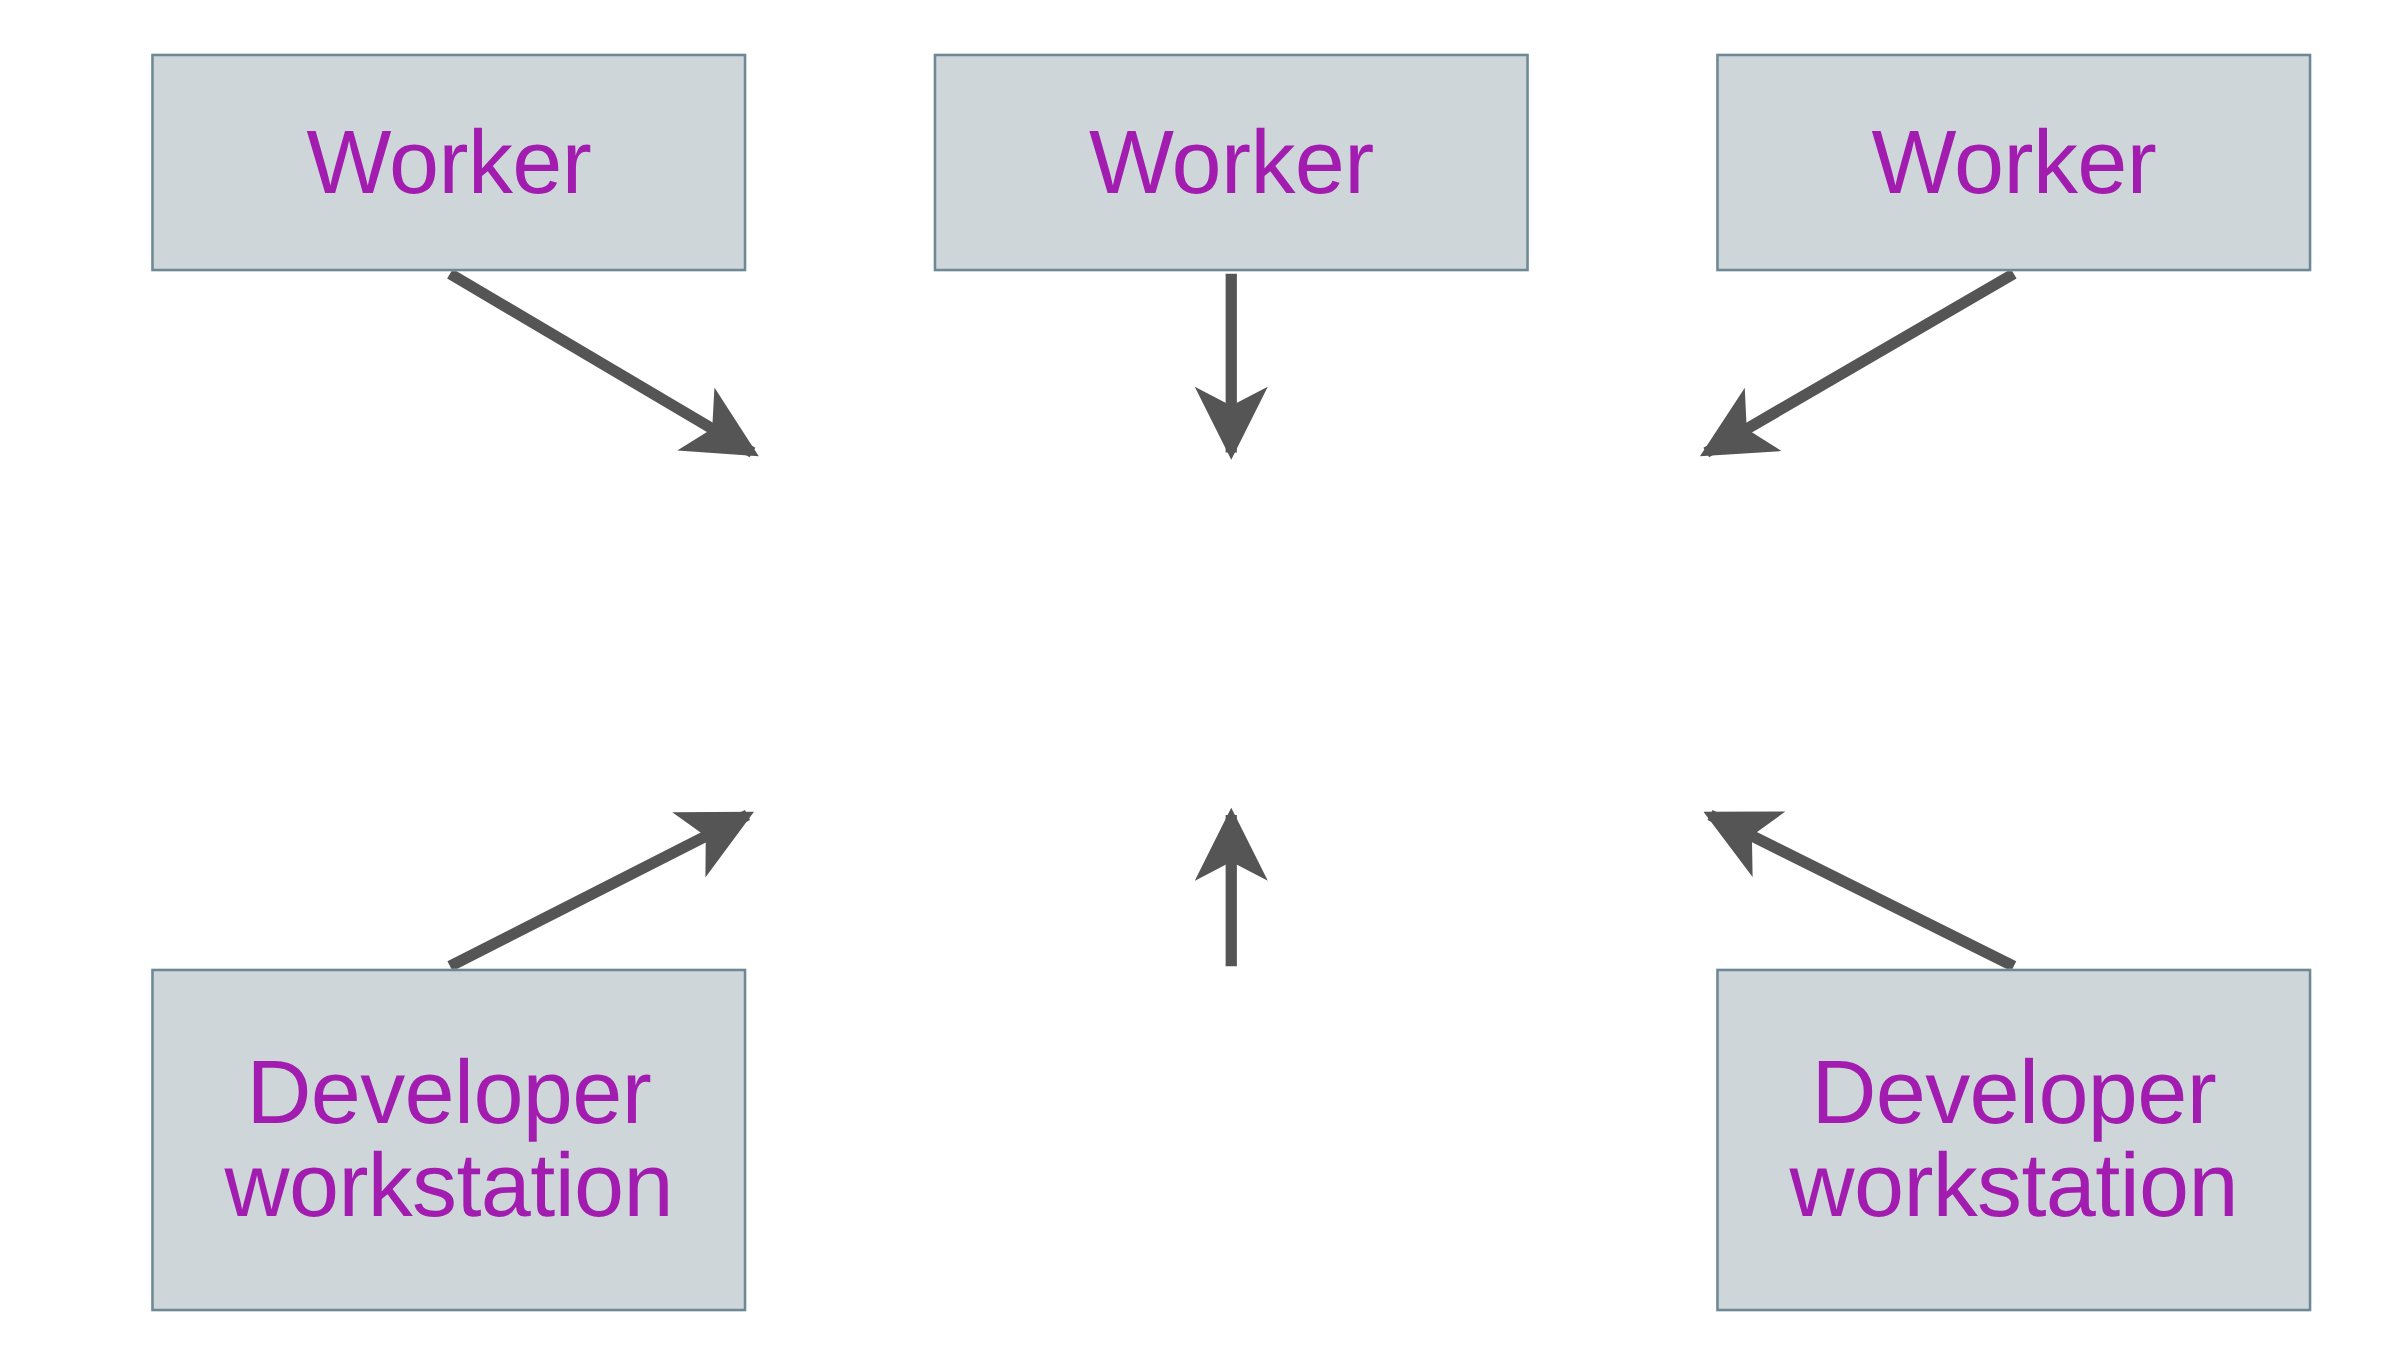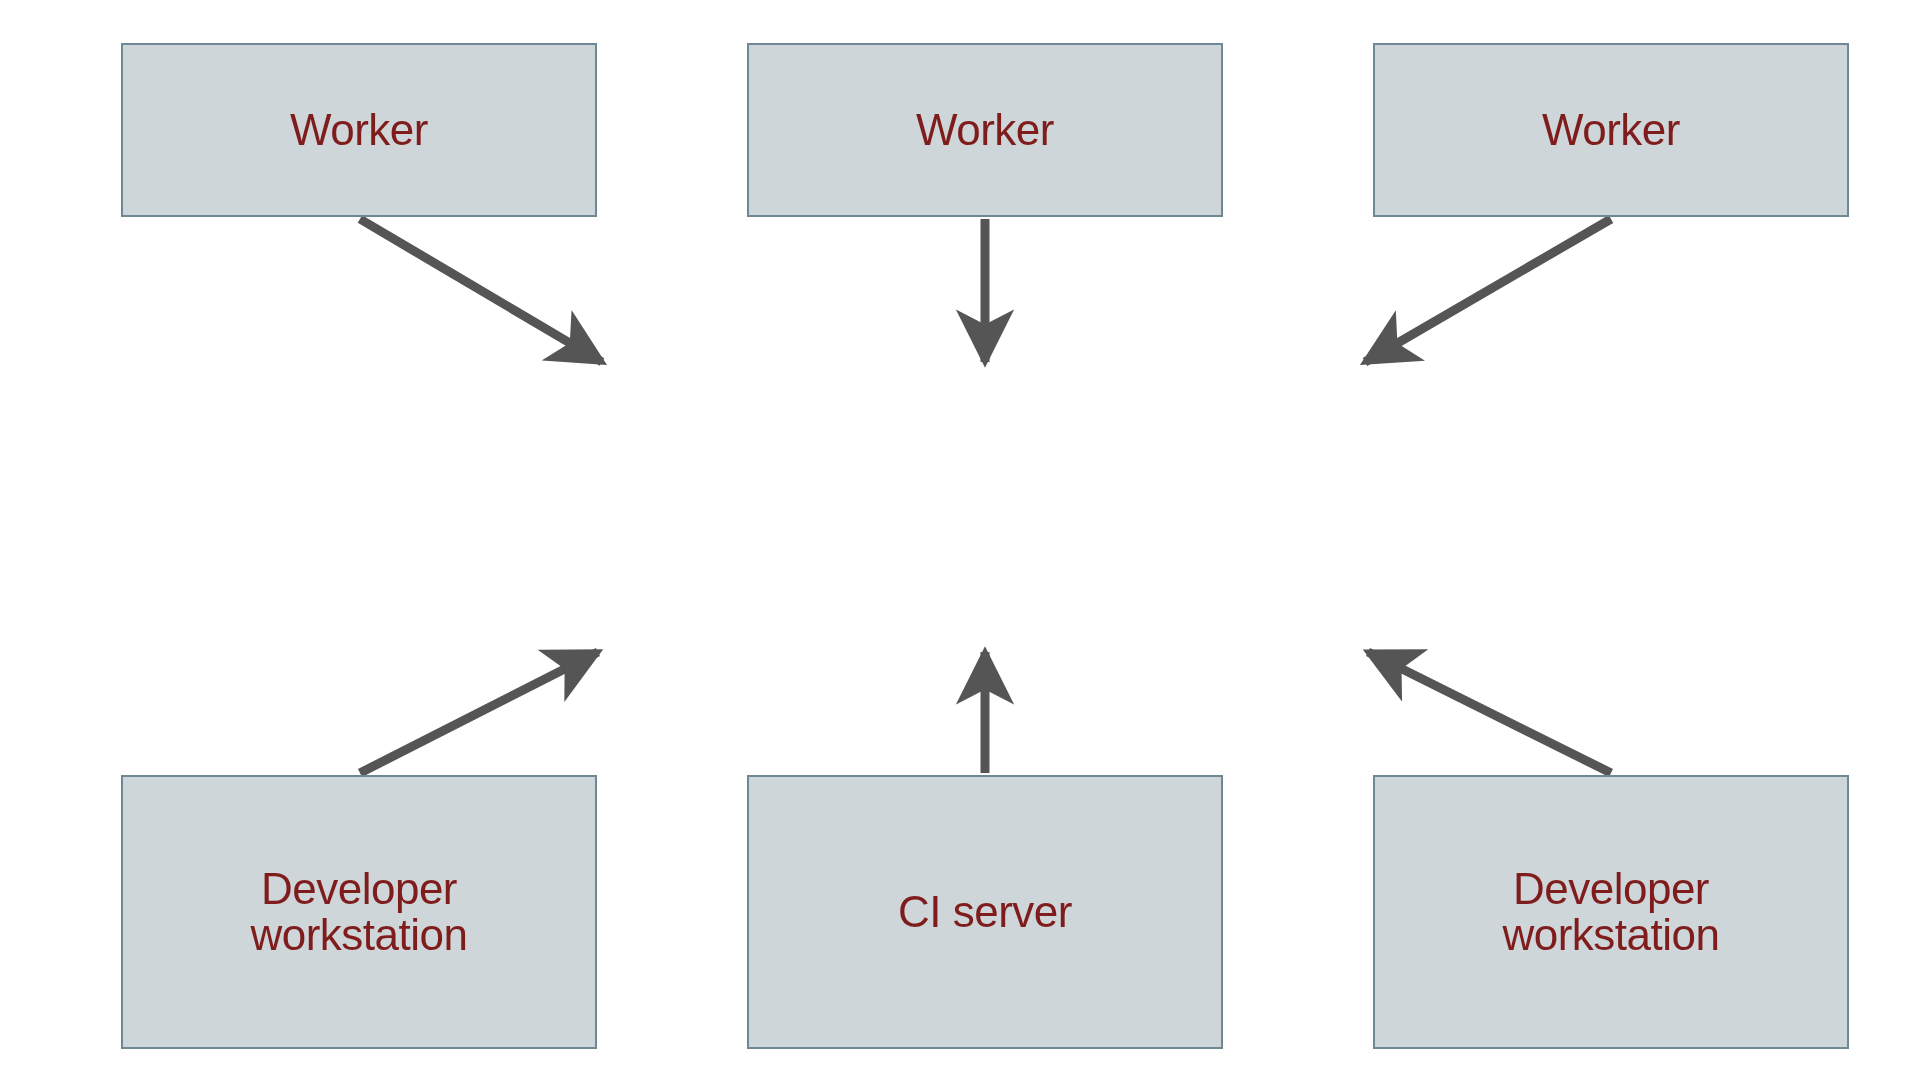--- a/index.html
+++ b/index.html
@@ -30,23 +30,23 @@
     position: absolute;
     box-sizing: border-box;
     background: #ced6da;
     border: 2px solid #6e8896;
     display: flex;
     align-items: center;
     justify-content: center;
     text-align: center;
   }
   .node-label {
-    color: #7f1d1d;
+    color: #a21caf;
     font-family: "Liberation Sans", sans-serif;
-    font-size: 44px;
+    font-size: 72px;
     font-weight: 400;
     line-height: 1.04;
     letter-spacing: -0.5px;
     white-space: pre-line;
   }
   .node-worker-1 { left: 121px;  top: 43px;  width: 476px; height: 174px; }
   .node-worker-2 { left: 747px;  top: 43px;  width: 476px; height: 174px; }
   .node-worker-3 { left: 1373px; top: 43px;  width: 476px; height: 174px; }
   .node-build-master { left: 593px; top: 369px; width: 765px; height: 274px; }
   .node-dev-1 { left: 121px;  top: 775px; width: 476px; height: 274px; }
@@ -89,22 +89,19 @@
   <div class="node node-worker-3">
     <span class="node-label">Worker</span>
   </div>
 
 
   <div class="node node-dev-1">
     <span class="node-label">Developer
 workstation</span>
   </div>
 
-  <div class="node node-ci">
-    <span class="node-label">CI server</span>
-  </div>
 
   <div class="node node-dev-2">
     <span class="node-label">Developer
 workstation</span>
   </div>
 
 </div>
 
 </body></html>

